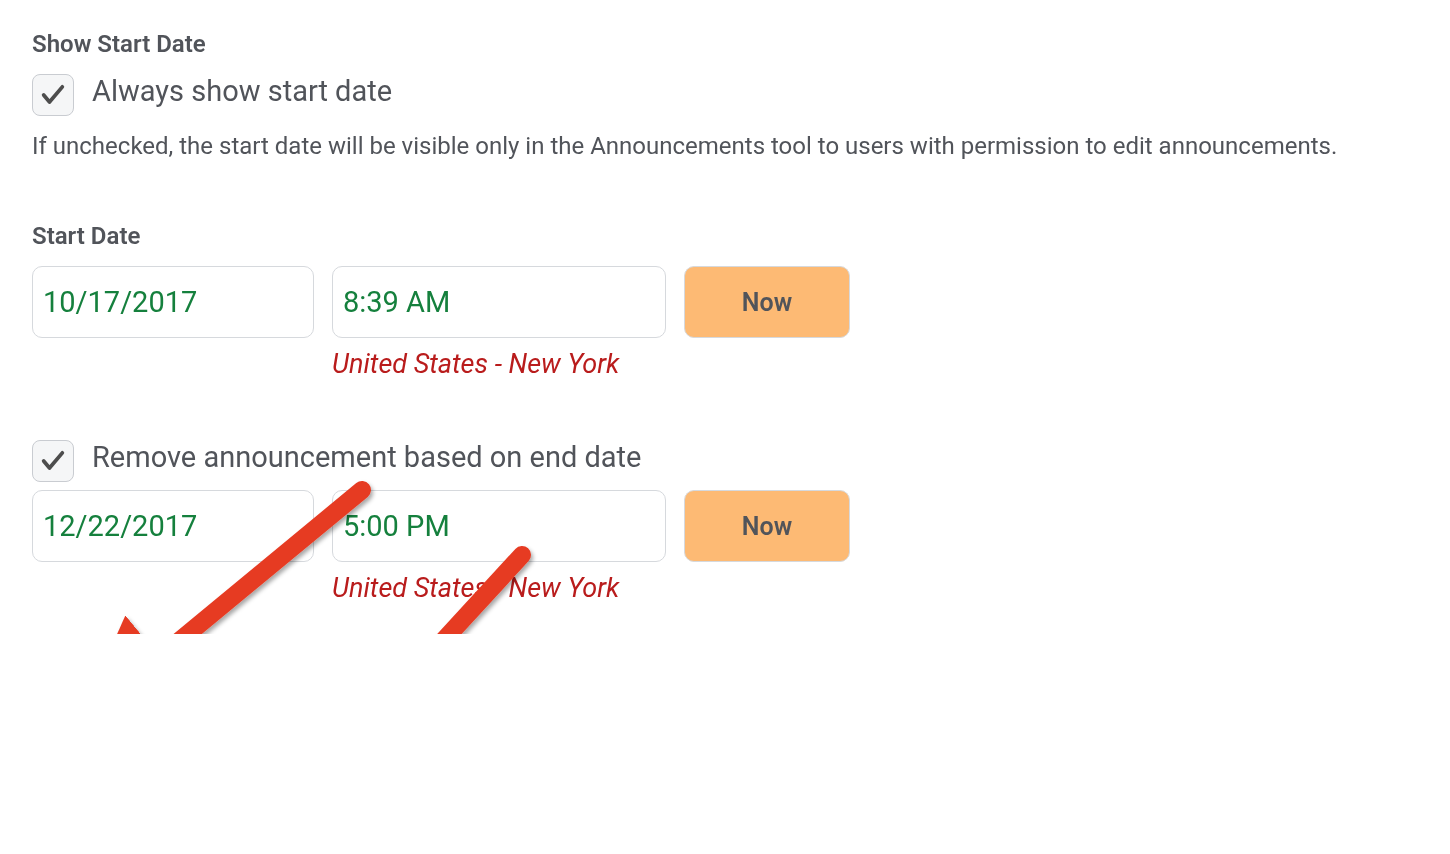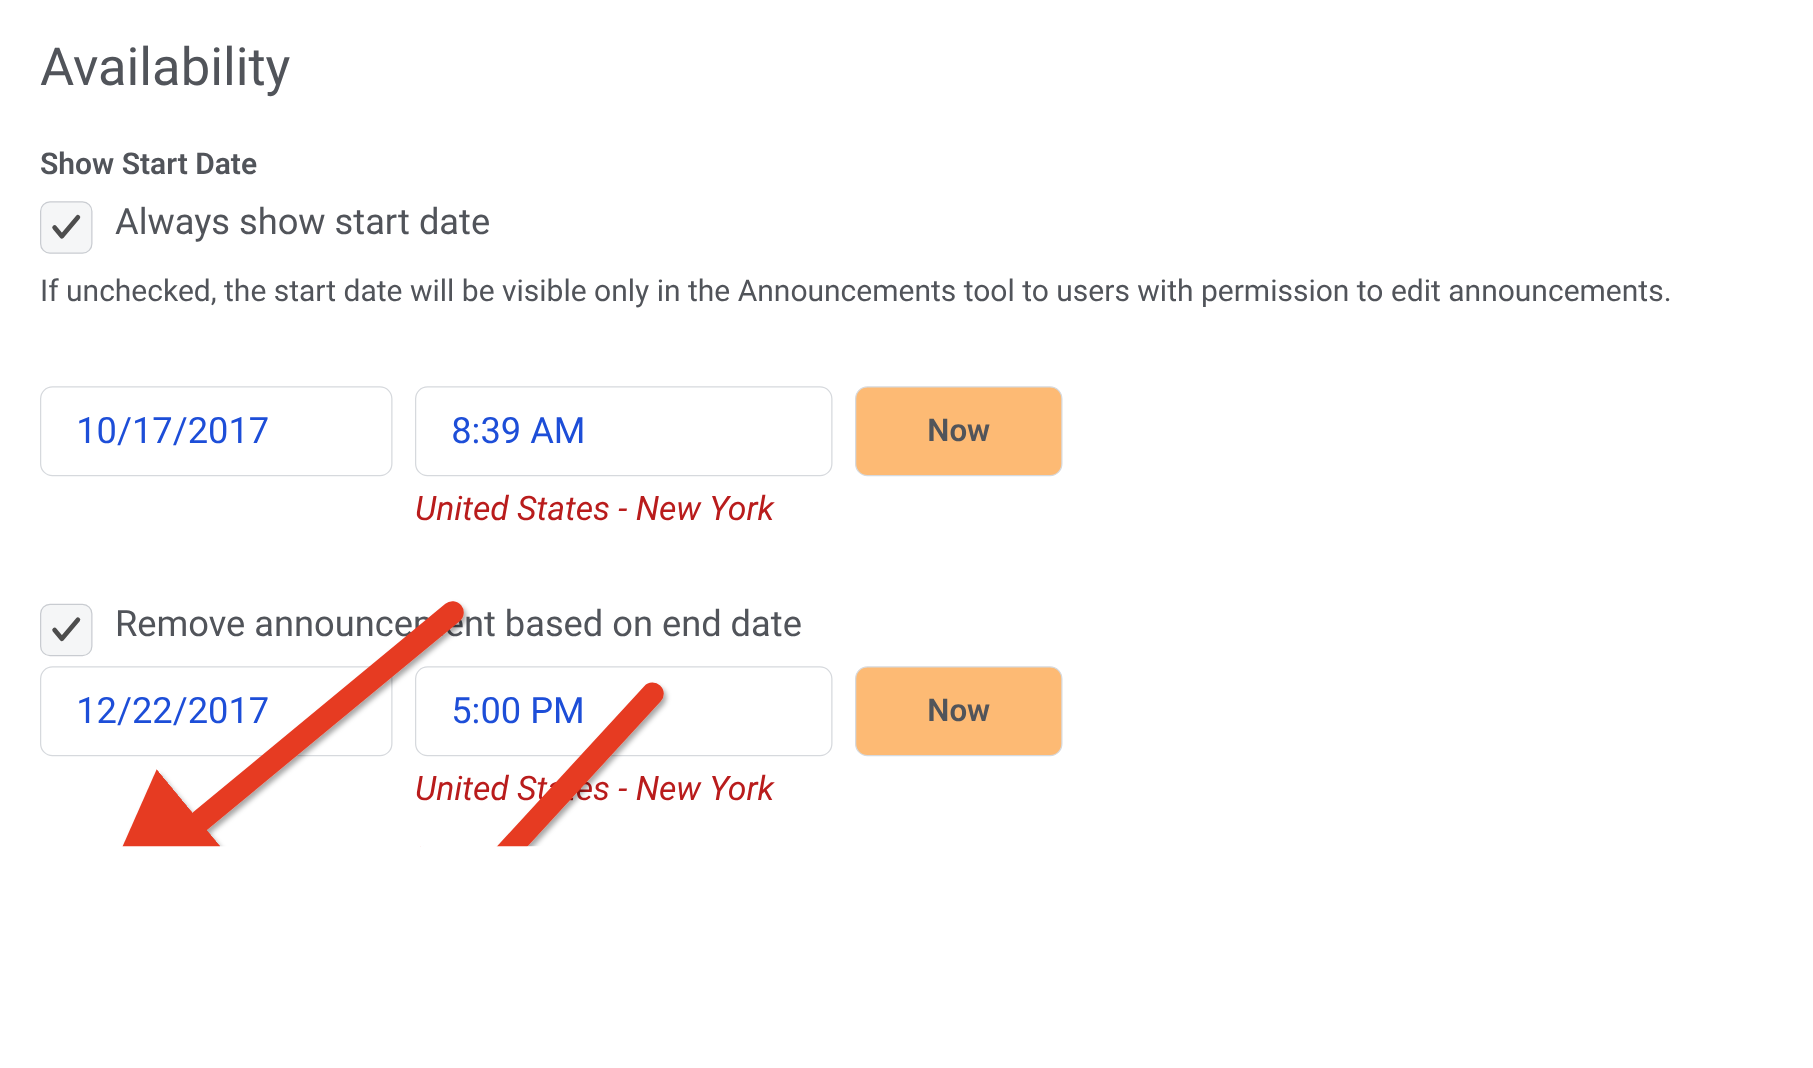--- a/index.html
+++ b/index.html
@@ -58,22 +58,22 @@
       gap: 18px;
       align-items: center;
       margin-bottom: 10px;
     }
     .text-input {
       height: 72px;
       border: 1.5px solid #d6d9dd;
       border-radius: 10px;
       background: #fff;
       font-size: 29px;
-      color: #1d4ed8;
-      padding: 0 28px;
+      color: #15803d;
+      padding: 0 10px;
       outline: none;
       font-family: inherit;
     }
     .date-input { width: 282px; }
     .time-input { width: 334px; }
     .now-btn {
       height: 72px;
       width: 166px;
       border: 1.5px solid #d6d9dd;
       border-radius: 10px;
@@ -96,35 +96,35 @@
       position: absolute;
       pointer-events: none;
     }
     .container { position: relative; }
   </style>
 </head>
 <body>
 
 <div class="container">
 
-  <h1 class="title">Availability</h1>
 
   <div class="section-label">Show Start Date</div>
 
   <div class="checkbox-row">
     <div class="checkbox">
       <svg viewBox="0 0 24 24">
         <path d="M4 12 L9 18 L20 5" stroke="#4d4d4d" stroke-width="3.2" fill="none" stroke-linecap="round" stroke-linejoin="round"></path>
       </svg>
     </div>
     <span class="check-label">Always show start date</span>
   </div>
 
   <div class="helper-text">If unchecked, the start date will be visible only in the Announcements tool to users with permission to edit announcements.</div>
 
+  <div class="section-label">Start Date</div>
 
   <div class="date-row">
     <input class="text-input date-input" value="10/17/2017" style="">
     <input class="text-input time-input" value="8:39 AM" style="">
     <button class="now-btn">Now</button>
   </div>
   <div class="tz-text">United States - New York</div>
 
 
   <div class="checkbox-row tight">

